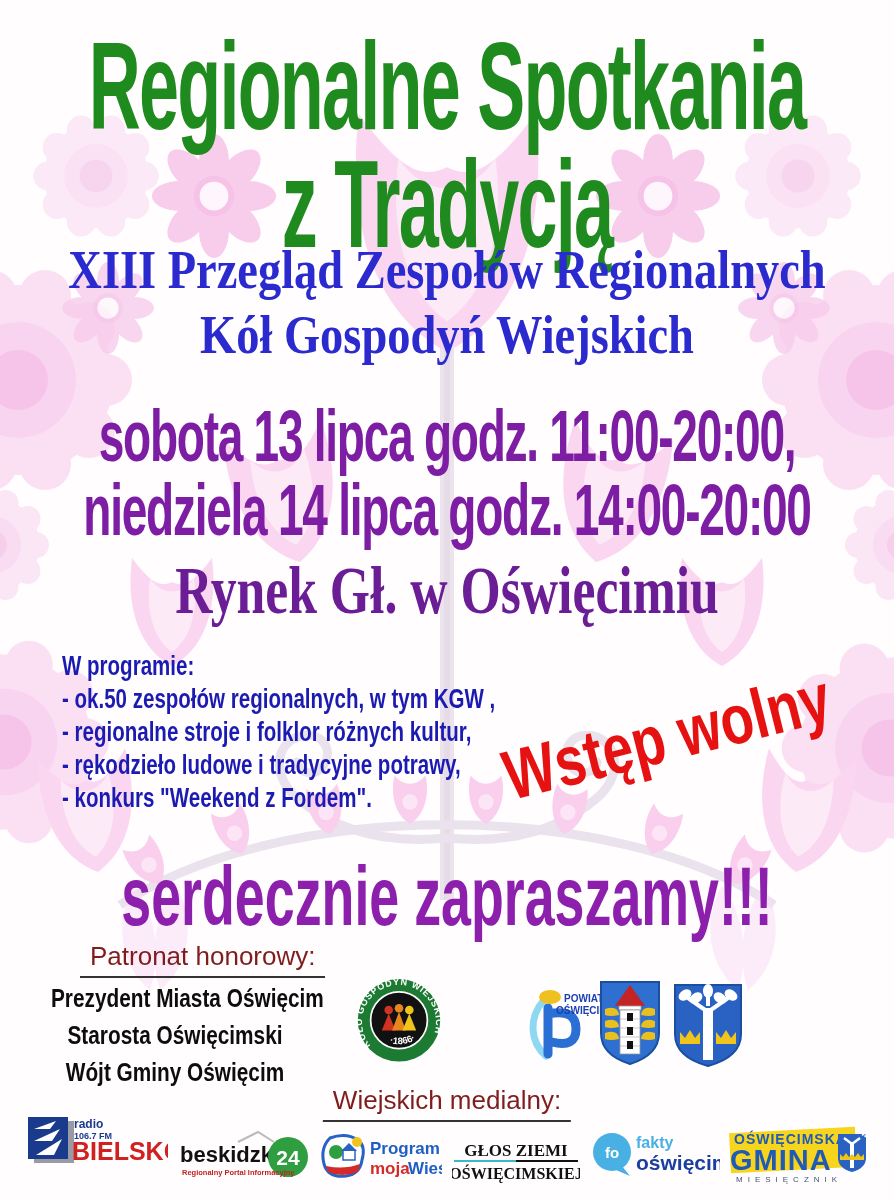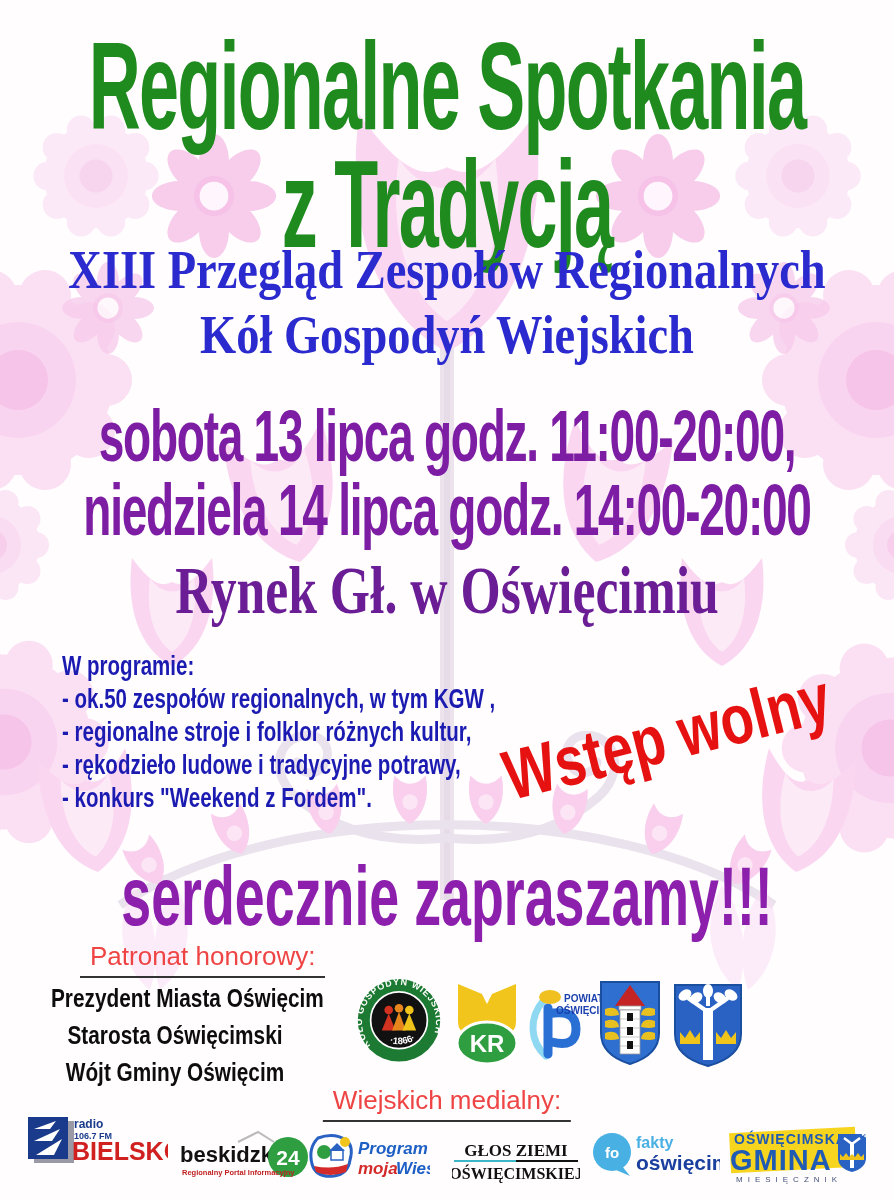--- a/index.html
+++ b/index.html
@@ -39,21 +39,21 @@
   }
   .free-entry{
     position:absolute;left:505px;top:742px;color:#e61111;font-weight:bold;font-size:70px;
     transform:rotate(-14deg) scaleX(.78);transform-origin:left center;white-space:nowrap;line-height:1;
   }
   .invitation{
     top:854px;font-size:84px;font-weight:bold;color:#8c20ad;
     transform:translateX(-50%) scaleX(.64);line-height:1;
   }
   .sec-heading{
-    position:absolute;font-size:26px;color:#ef4444;white-space:nowrap;
+    position:absolute;font-size:26px;color:#7f1d1d;white-space:nowrap;
     border-bottom:2px solid #333;padding:0 10px 5px 10px;line-height:1.1;
   }
   .heading-honorary{left:80px;top:942px;}
   .heading-organizers{left:538px;top:942px;}
   .heading-media{left:50%;top:1086px;transform:translateX(-50%);}
   .honorary-list{
     position:absolute;left:20px;top:980px;width:310px;text-align:center;
     font-size:26px;font-weight:bold;color:#0d0d0d;line-height:37px;
     transform:scaleX(.8);transform-origin:center top;white-space:nowrap;
   }
@@ -61,21 +61,21 @@
   .logo{position:absolute;}
   .logo svg{display:block;}
   .lg-kgw{left:356px;top:977px;}
   .lg-kr{left:452px;top:982px;}
   .lg-powiat{left:524px;top:984px;}
   .lg-city{left:598px;top:979px;}
   .lg-gmina{left:672px;top:982px;}
   .lg-oksir{left:752px;top:990px;}
   .lg-radio{left:26px;top:1115px;}
   .lg-besk{left:178px;top:1130px;}
-  .lg-wies{left:304px;top:1130px;font-style:italic;}
+  .lg-wies{left:316px;top:1130px;}
   .lg-glos{left:452px;top:1138px;}
   .lg-fakty{left:590px;top:1128px;}
   .lg-gmag{left:726px;top:1124px;}
 </style>
 </head>
 <body>
 
 <div class="poster">
 
   <svg class="bg" width="894" height="1200" viewBox="0 0 894 1200" aria-hidden="true">
@@ -217,27 +217,20 @@
       </g>
       <text font-size="10.5" font-weight="bold" fill="#ffffff" letter-spacing="1">
         <textPath href="#kgwArc" startOffset="14%">KOŁO GOSPODYŃ WIEJSKICH</textPath>
       </text>
       <text font-size="11" font-weight="bold" fill="#ffffff">
         <textPath href="#kgwArcB" startOffset="38%">·1866·</textPath>
       </text>
     </svg>
   </div>
 
-  <div class="logo lg-kr">
-    <svg width="70" height="84" viewBox="0 0 70 84">
-      <path d="M6,2 L6,40 Q6,50 16,52 L30,56 L35,46 L40,56 L54,52 Q64,50 64,40 L64,2 L40,12 L35,22 L30,12 Z" fill="#f2c51c"></path>
-      <ellipse cx="35" cy="61" rx="30" ry="21" fill="#2f9e41" stroke="#ffffff" stroke-width="3"></ellipse>
-      <text x="35" y="70" text-anchor="middle" font-size="24" font-weight="bold" fill="#ffffff">KR</text>
-    </svg>
-  </div>
 
   <div class="logo lg-powiat">
     <svg width="78" height="80" viewBox="0 0 78 80">
       <path d="M20,16 C4,34 6,58 22,72" stroke="#8fd8f2" stroke-width="7" fill="none" stroke-linecap="round"></path>
       <path d="M24,24 L24,70 M24,30 Q52,24 52,45 Q52,64 28,58" stroke="#2a6fd4" stroke-width="9" fill="none" stroke-linecap="round"></path>
       <ellipse cx="26" cy="13" rx="11" ry="7" fill="#f0c020"></ellipse>
       <text x="40" y="18" font-size="10" font-weight="bold" fill="#1a3fae">POWIAT</text>
       <text x="32" y="30" font-size="10" font-weight="bold" fill="#1a3fae">OŚWIĘCIMSKI</text>
     </svg>
   </div>

